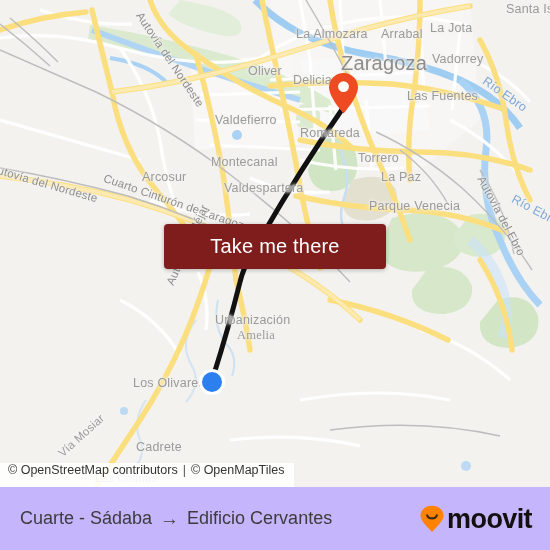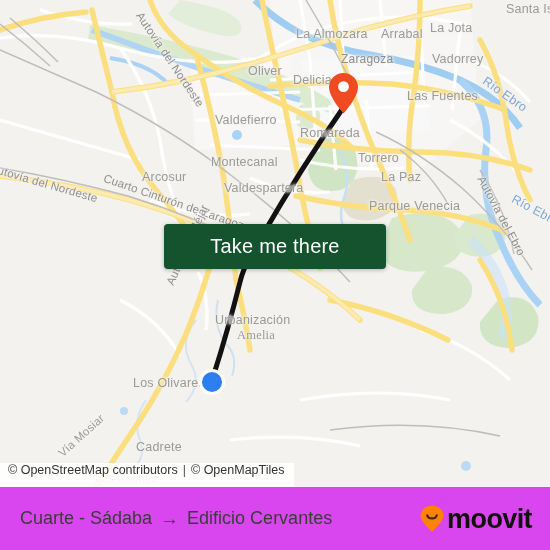--- a/index.html
+++ b/index.html
@@ -21,29 +21,29 @@
 
   .lbl{
     position:absolute;
     color:#9a9a9a;
     font-size:12.5px;
     white-space:nowrap;
     letter-spacing:.2px;
     text-shadow:0 0 2px #f3f2ef,0 0 3px #f3f2ef,0 0 4px #f3f2ef;
     pointer-events:none;
   }
-  .lbl.city{font-size:12px;color:#8d8d8d;}
+  .lbl.city{font-size:20px;color:#8d8d8d;}
   .lbl.road{font-size:11.5px;color:#8f8f8f;}
   .lbl.water{color:#7fa8d8;font-size:12.5px;font-style:normal;}
   .lbl.sm{font-size:11.5px;}
 
   
   .cta{
     position:absolute;left:164px;top:224px;width:222px;height:45px;
-    background:#14532d;
+    background:#7f1d1d;
     border-radius:4px;
     box-shadow:0 1px 4px rgba(0,0,0,.28);
     color:#fff;
     font-size:20px;
     display:flex;align-items:center;justify-content:center;
     cursor:pointer;
     letter-spacing:.2px;
   }
 
   
@@ -53,21 +53,21 @@
     display:flex;align-items:flex-start;
     padding:0 10px 0 8px;
     font-size:12.5px;color:#333;
     white-space:nowrap;
   }
   .attrib .sep{margin:0 5px;color:#555;}
 
   
   .footer{
     position:absolute;left:0;top:487px;width:550px;height:63px;
-    background:#d946ef;
+    background:#c4b5fd;
     display:flex;align-items:center;
   }
   .route-title{
     margin-left:20px;
     font-size:18px;color:#3c3c3c;
     white-space:nowrap;
     display:flex;align-items:center;gap:8px;
   }
   .route-title .from{color:#3c3c3c;}
   .route-title .arrow{font-size:19px;color:#3c3c3c;}

